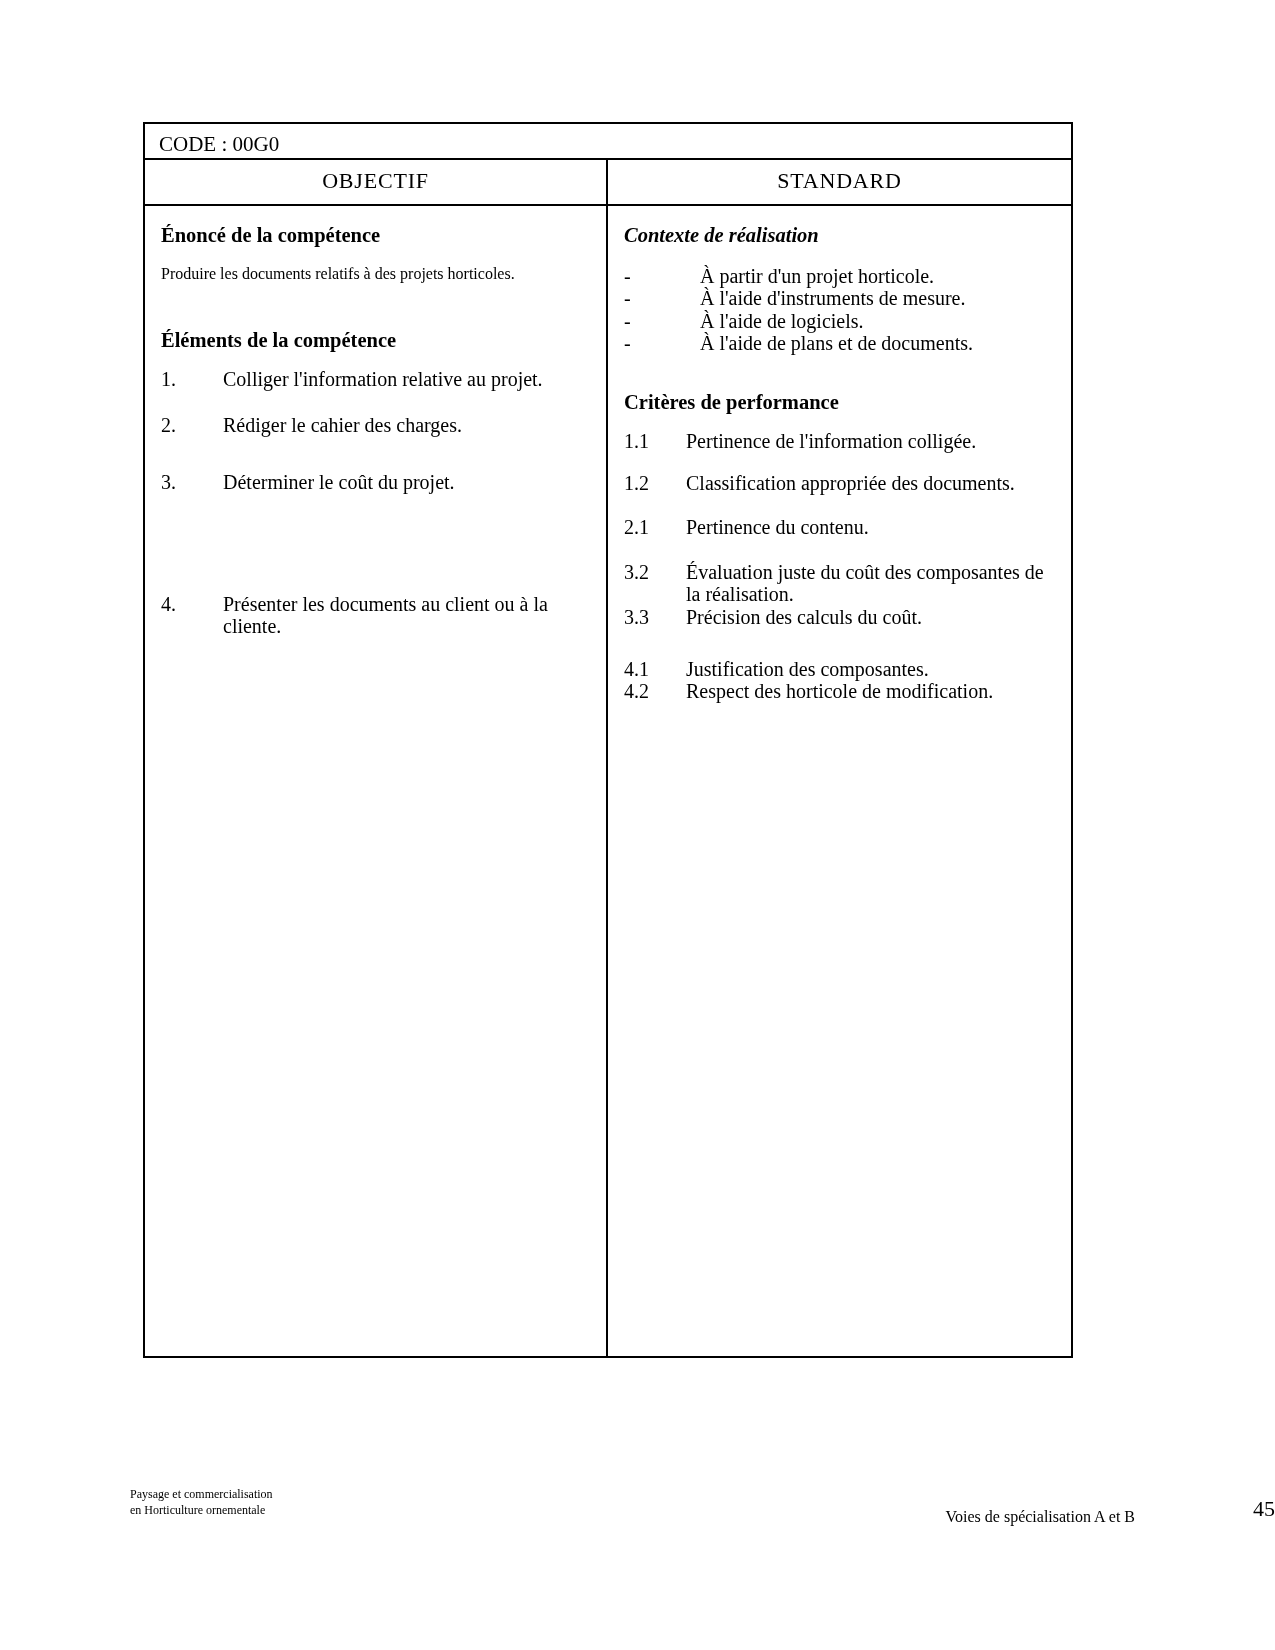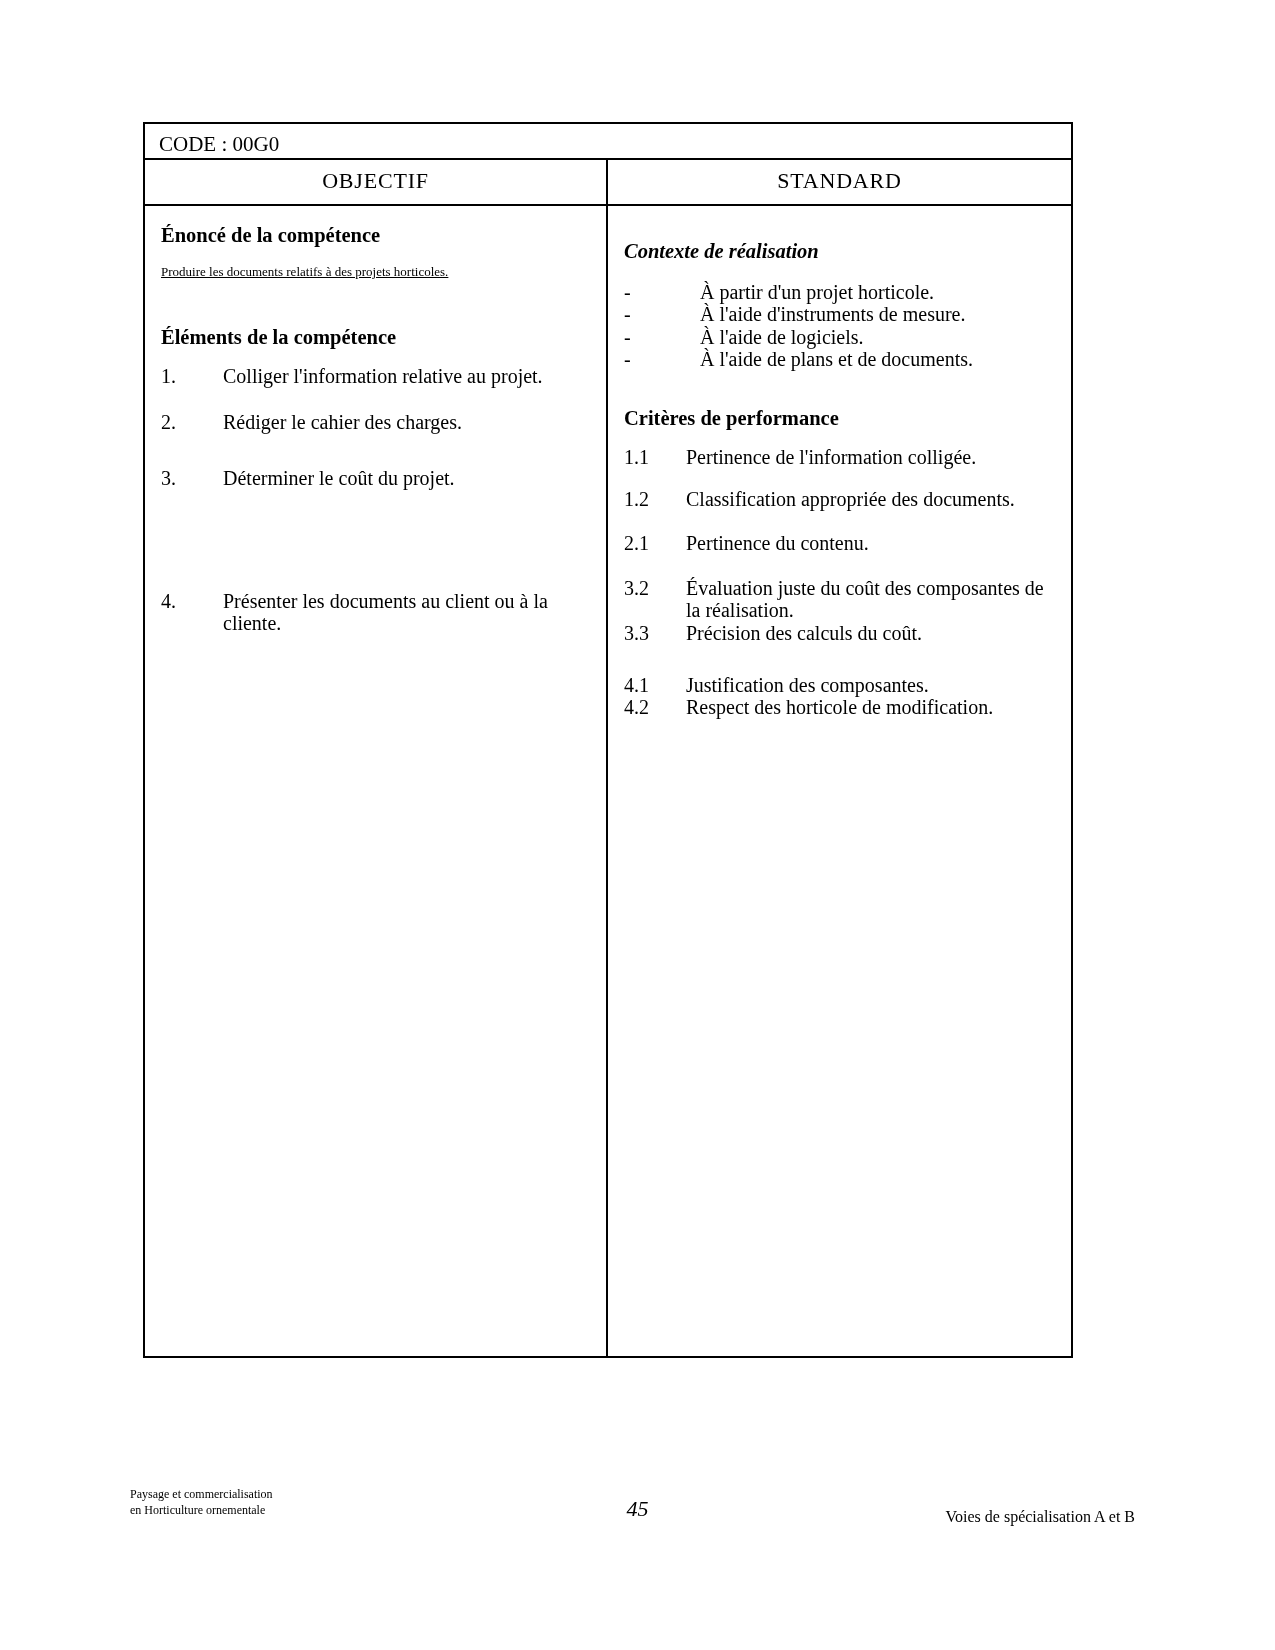--- a/index.html
+++ b/index.html
@@ -64,24 +64,23 @@
   }
   .body-cell.left {
     border-right: 2px solid #000;
   }
   .sec-title {
     font-weight: bold;
     font-size: 20.5px;
     margin: 0 0 6px 0;
   }
   .para {
-    font-size: 13px;
+    font-size: 16px;
     line-height: 1.12;
     margin: 18px 0 0 0;
-    text-decoration: underline;
   }
   .gap-lg { height: 46px; }
 
   .item {
     display: flex;
     font-size: 20px;
     line-height: 1.12;
     margin-bottom: 0;
   }
   .item .num {
@@ -111,23 +110,22 @@
     left: 130px;
     top: 0;
     font-size: 12px;
     line-height: 1.35;
   }
   .footer-center {
     position: absolute;
     left: 0;
     top: 10px;
     width: 1275px;
-    text-align: center;
+    text-align: right;
     font-size: 22px;
-    font-style: italic;
   }
   .footer-right {
     position: absolute;
     right: 140px;
     top: 22px;
     font-size: 16px;
   }
 </style>
 </head>
 <body>
@@ -174,21 +172,21 @@
           <div class="item">
             <span class="num">4.</span>
             <span class="txt">Présenter les documents au client ou à la cliente.</span>
           </div>
         </div>
 
       </div>
 
       <div class="body-cell">
 
-        <div class="sec-title" style="font-style:italic;margin-top:16px;">Contexte de réalisation</div>
+        <div class="sec-title" style="font-style:italic;">Contexte de réalisation</div>
 
         <div class="list-block" style="margin-top:18px;">
           <div class="item item-ctx">
             <span class="num">-</span>
             <span class="txt">À partir d'un projet horticole.</span>
           </div>
           <div class="item item-ctx">
             <span class="num">-</span>
             <span class="txt">À l'aide d'instruments de mesure.</span>
           </div>

